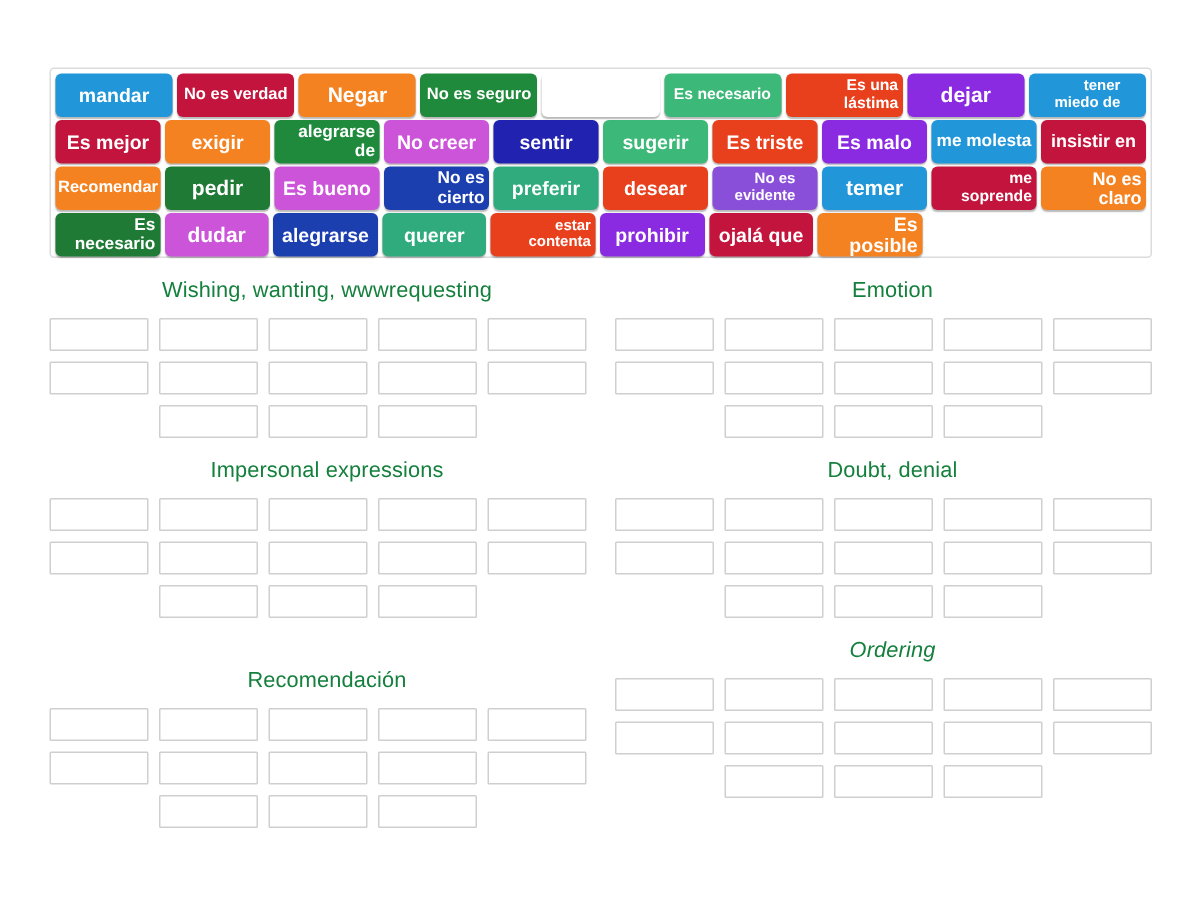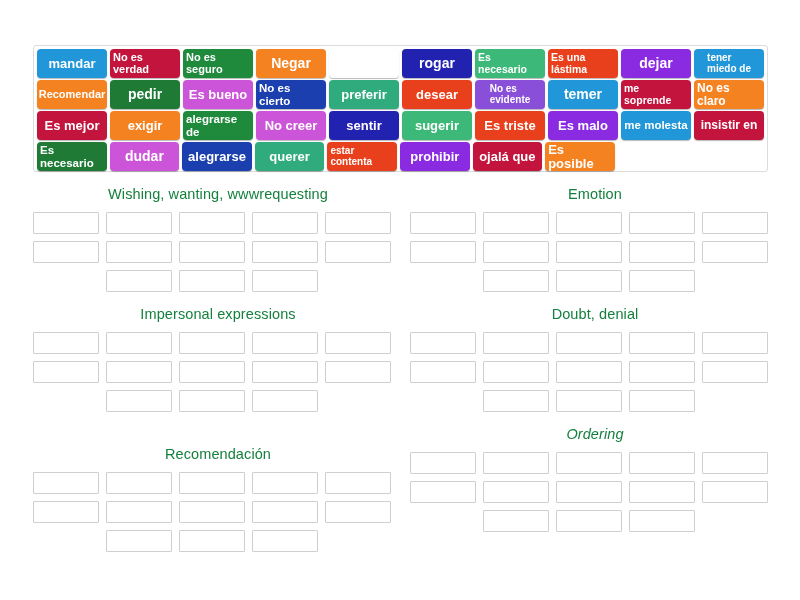--- a/index.html
+++ b/index.html
@@ -30,21 +30,21 @@
     margin-bottom: 2px;
   }
   .bank-row:last-child { margin-bottom: 0; }
 
   .tile {
     height: 29px;
     border-radius: 4px;
     display: flex;
     align-items: center;
     justify-content: center;
-    text-align: left;
+    text-align: right;
     color: #ffffff;
     font-weight: bold;
     line-height: 1.05;
     padding: 0 3px;
     box-shadow: 0 1px 1px rgba(0,0,0,0.28);
     overflow: hidden;
     white-space: pre-line;
     cursor: move;
     user-select: none;
   }
@@ -78,56 +78,55 @@
 </style>
 </head>
 <body>
 
 <div id="page">
 
   <div class="word-bank" id="word-bank">
       <div class="bank-row">
         <div class="tile" style="background: rgb(33, 150, 216); font-size: 13px; flex: 1 1 0px;">mandar</div>
         <div class="tile" style="background: rgb(194, 20, 60); font-size: 11px; flex: 1 1 0px;">No es verdad</div>
+        <div class="tile" style="background: rgb(245, 130, 32); font-size: 14px; flex: 1 1 0px;">Negar</div>
         <div class="tile" style="background: rgb(31, 138, 60); font-size: 11px; flex: 1 1 0px;">No es seguro</div>
-        <div class="tile" style="background: rgb(245, 130, 32); font-size: 14px; flex: 1 1 0px;">Negar</div>
         <div class="tile" style="font-size: 13px; flex: 1 1 0px;">esperar</div>
-        <div class="tile" style="background: rgb(34, 34, 176); font-size: 14px; flex: 1 1 0px;">rogar</div>
         <div class="tile" style="background: rgb(60, 184, 120); font-size: 10.5px; flex: 1 1 0px;">Es necesario</div>
         <div class="tile" style="background: rgb(232, 64, 28); font-size: 10.5px; flex: 1 1 0px;">Es una lástima</div>
         <div class="tile" style="background: rgb(138, 43, 226); font-size: 14px; flex: 1 1 0px;">dejar</div>
         <div class="tile" style="background: rgb(33, 150, 216); font-size: 10px; flex: 1 1 0px;">tener
 miedo de</div>
+      </div>
+      <div class="bank-row">
+        <div class="tile" style="background: rgb(194, 20, 60); font-size: 13px; flex: 1 1 0px;">Es mejor</div>
+        <div class="tile" style="background: rgb(245, 130, 32); font-size: 13px; flex: 1 1 0px;">exigir</div>
+        <div class="tile" style="background: rgb(31, 138, 60); font-size: 11.5px; flex: 1 1 0px;">alegrarse de</div>
+        <div class="tile" style="background: rgb(204, 84, 216); font-size: 13px; flex: 1 1 0px;">No creer</div>
+        <div class="tile" style="background: rgb(34, 34, 176); font-size: 13px; flex: 1 1 0px;">sentir</div>
+        <div class="tile" style="background: rgb(60, 184, 120); font-size: 13px; flex: 1 1 0px;">sugerir</div>
+        <div class="tile" style="background: rgb(232, 64, 28); font-size: 13px; flex: 1 1 0px;">Es triste</div>
+        <div class="tile" style="background: rgb(138, 43, 226); font-size: 13px; flex: 1 1 0px;">Es malo</div>
+        <div class="tile" style="background: rgb(33, 150, 216); font-size: 11.5px; flex: 1 1 0px;">me molesta</div>
+        <div class="tile" style="background: rgb(194, 20, 60); font-size: 12px; flex: 1 1 0px;">insistir en</div>
       </div>
       <div class="bank-row">
         <div class="tile" style="background: rgb(245, 130, 32); font-size: 11px; flex: 1 1 0px;">Recomendar</div>
         <div class="tile" style="background: rgb(31, 122, 54); font-size: 14px; flex: 1 1 0px;">pedir</div>
         <div class="tile" style="background: rgb(204, 84, 216); font-size: 13px; flex: 1 1 0px;">Es bueno</div>
         <div class="tile" style="background: rgb(28, 63, 176); font-size: 11.5px; flex: 1 1 0px;">No es cierto</div>
         <div class="tile" style="background: rgb(47, 171, 126); font-size: 13px; flex: 1 1 0px;">preferir</div>
         <div class="tile" style="background: rgb(232, 64, 28); font-size: 13px; flex: 1 1 0px;">desear</div>
         <div class="tile" style="background: rgb(138, 79, 216); font-size: 10px; flex: 1 1 0px;">No es
 evidente</div>
         <div class="tile" style="background: rgb(33, 150, 216); font-size: 14px; flex: 1 1 0px;">temer</div>
         <div class="tile" style="background: rgb(194, 20, 60); font-size: 10.5px; flex: 1 1 0px;">me soprende</div>
         <div class="tile" style="background: rgb(245, 130, 32); font-size: 12px; flex: 1 1 0px;">No es claro</div>
       </div>
       <div class="bank-row">
-        <div class="tile" style="background: rgb(194, 20, 60); font-size: 13px; flex: 1 1 0px;">Es mejor</div>
-        <div class="tile" style="background: rgb(245, 130, 32); font-size: 13px; flex: 1 1 0px;">exigir</div>
-        <div class="tile" style="background: rgb(31, 138, 60); font-size: 11.5px; flex: 1 1 0px;">alegrarse de</div>
-        <div class="tile" style="background: rgb(204, 84, 216); font-size: 13px; flex: 1 1 0px;">No creer</div>
-        <div class="tile" style="background: rgb(34, 34, 176); font-size: 13px; flex: 1 1 0px;">sentir</div>
-        <div class="tile" style="background: rgb(60, 184, 120); font-size: 13px; flex: 1 1 0px;">sugerir</div>
-        <div class="tile" style="background: rgb(232, 64, 28); font-size: 13px; flex: 1 1 0px;">Es triste</div>
-        <div class="tile" style="background: rgb(138, 43, 226); font-size: 13px; flex: 1 1 0px;">Es malo</div>
-        <div class="tile" style="background: rgb(33, 150, 216); font-size: 11.5px; flex: 1 1 0px;">me molesta</div>
-        <div class="tile" style="background: rgb(194, 20, 60); font-size: 12px; flex: 1 1 0px;">insistir en</div>
-      </div>
-      <div class="bank-row">
         <div class="tile" style="background: rgb(31, 122, 54); font-size: 11.5px; flex: 0 0 69.6px; width: 69.6px;">Es necesario</div>
         <div class="tile" style="background: rgb(204, 84, 216); font-size: 14px; flex: 0 0 69.6px; width: 69.6px;">dudar</div>
         <div class="tile" style="background: rgb(28, 63, 176); font-size: 13px; flex: 0 0 69.6px; width: 69.6px;">alegrarse</div>
         <div class="tile" style="background: rgb(47, 171, 126); font-size: 13px; flex: 0 0 69.6px; width: 69.6px;">querer</div>
         <div class="tile" style="background: rgb(232, 64, 28); font-size: 10px; flex: 0 0 69.6px; width: 69.6px;">estar contenta</div>
         <div class="tile" style="background: rgb(138, 43, 226); font-size: 13px; flex: 0 0 69.6px; width: 69.6px;">prohibir</div>
         <div class="tile" style="background: rgb(194, 20, 60); font-size: 13px; flex: 0 0 69.6px; width: 69.6px;">ojalá que</div>
         <div class="tile" style="background: rgb(245, 130, 32); font-size: 13px; flex: 0 0 69.6px; width: 69.6px;">Es posible</div>
       </div>
     </div>

